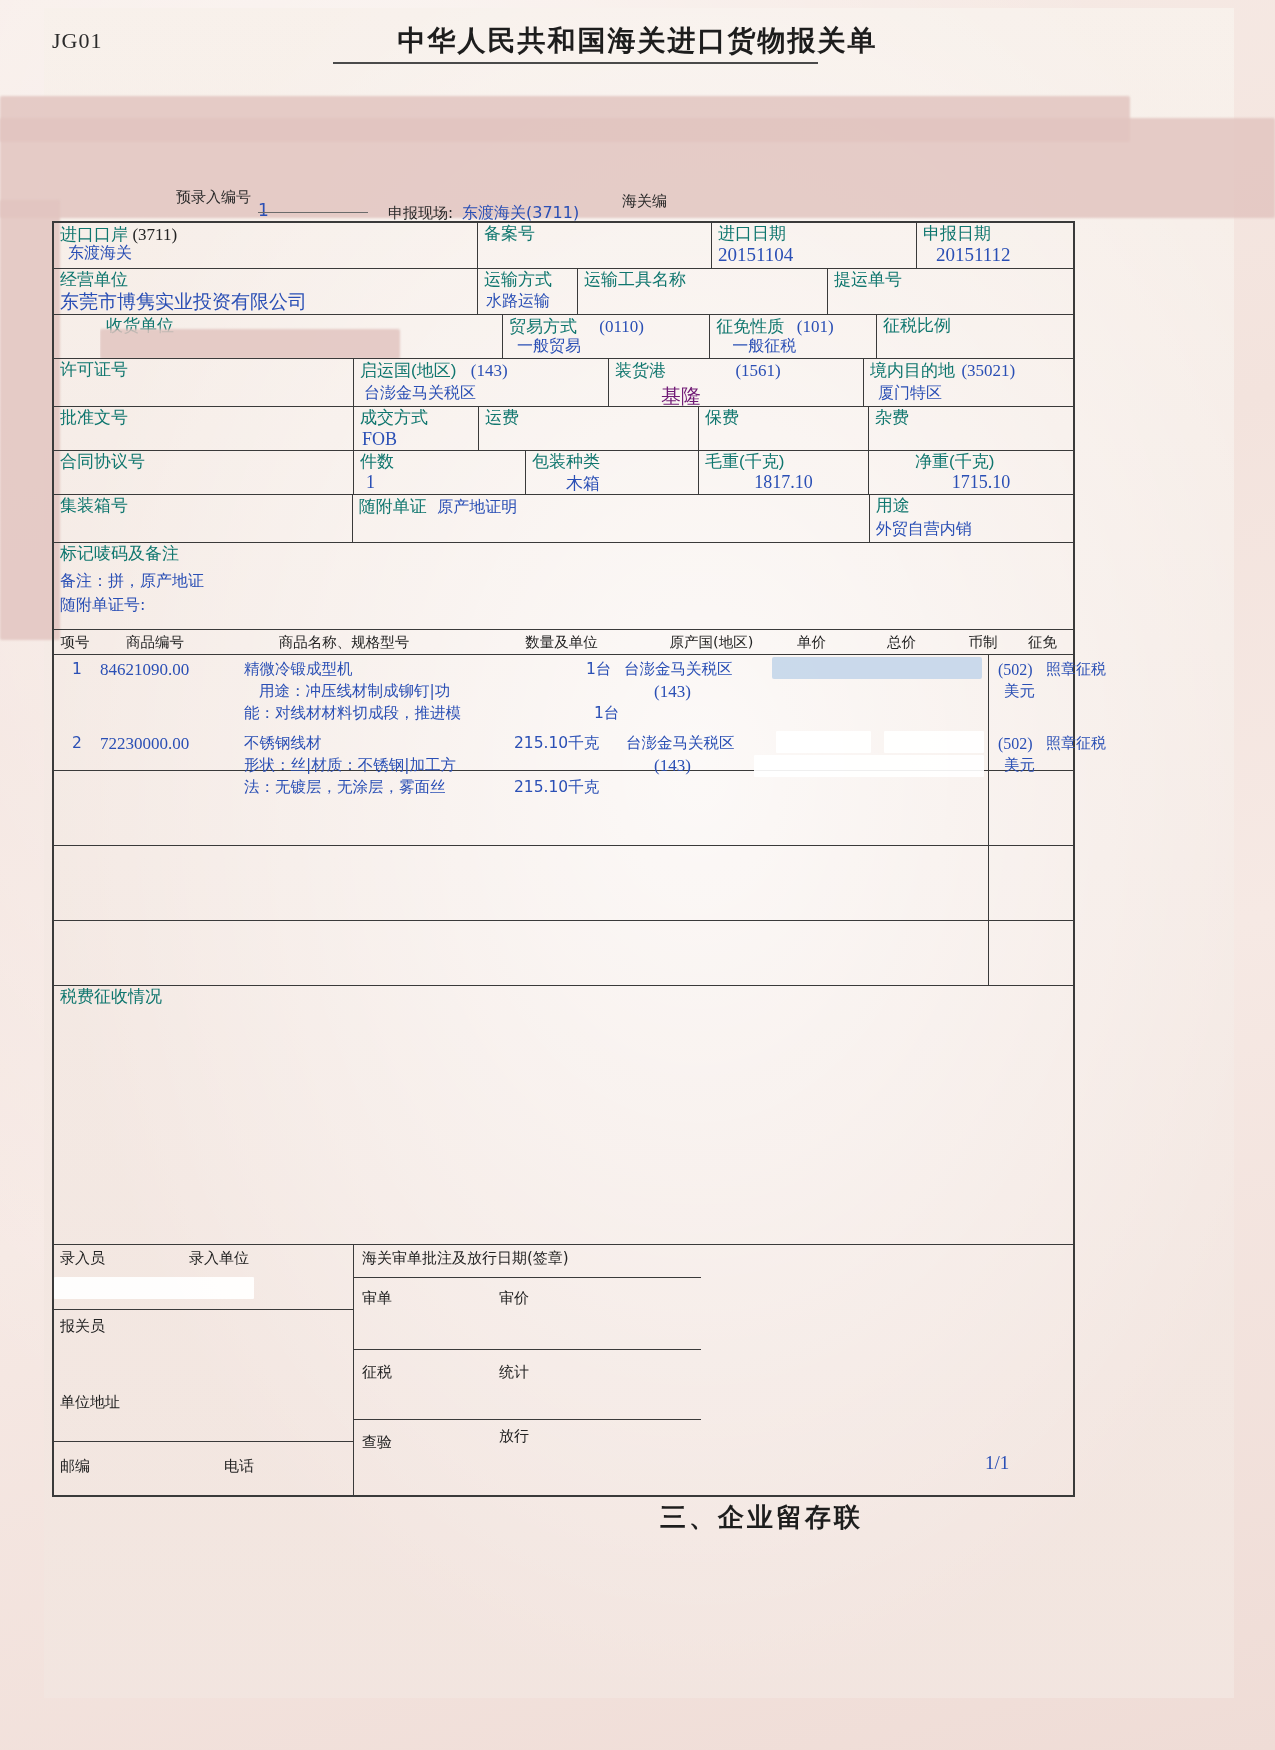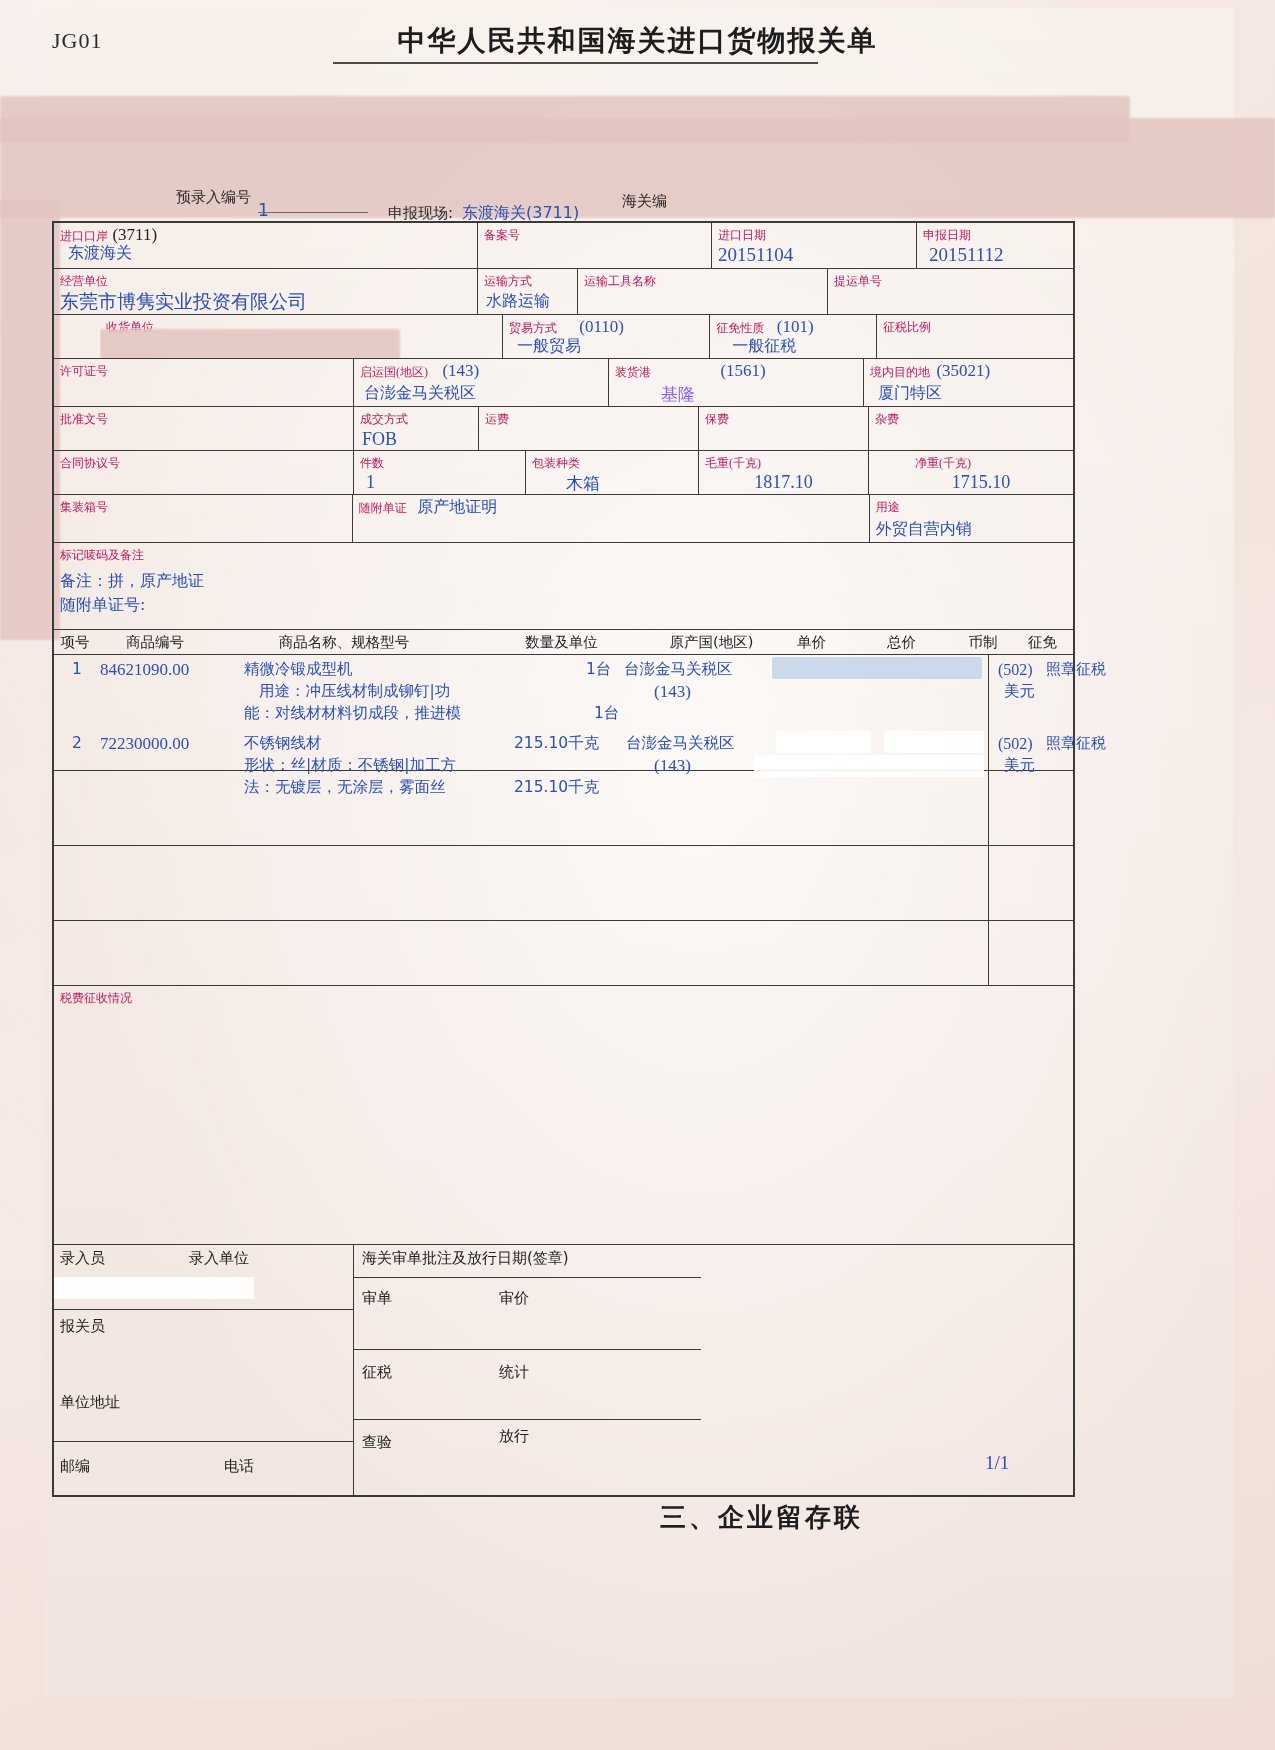--- a/index.html
+++ b/index.html
@@ -113,23 +113,23 @@
   .row:last-child { border-bottom: none; }
   .cell {
     position: relative;
     border-right: 1px solid #3a3a3a;
     box-sizing: border-box;
     padding: 2px 5px 0 6px;
     overflow: hidden;
   }
   .cell:last-child { border-right: none; }
   .lbl {
-    font-family: Liberation Serif, serif;
-    font-size: 12px;
-    color: #be185d;
+    font-family: Liberation Sans, sans-serif;
+    font-size: 17px;
+    color: #0f766e;
     white-space: nowrap;
     line-height: 18px;
   }
   .val {
     font-family: "DejaVu Sans", sans-serif;
     font-size: 16px;
     color: #2a4fb5;
     white-space: nowrap;
     line-height: 20px;
     padding-left: 8px;
@@ -273,21 +273,21 @@
       </div>
       <div class="cell" style="width:234px;">
         <span class="lbl">备案号</span>
       </div>
       <div class="cell" style="width:205px;">
         <span class="lbl">进口日期</span>
         <div class="big-val" style="position:absolute;left:6px;top:21px;">20151104</div>
       </div>
       <div class="cell" style="width:156px;">
         <span class="lbl">申报日期</span>
-        <div class="big-val" style="position:absolute;left:12px;top:21px;">20151112</div>
+        <div class="big-val" style="position:absolute;left:19px;top:21px;">20151112</div>
       </div>
     </div>
 
     <div class="row" style="height:46px;">
       <div class="cell" style="width:424px;">
         <span class="lbl">经营单位</span>
         <div style="position:absolute;left:6px;top:20px;font-family:'DejaVu Sans',sans-serif;font-size:19px;color:#2a4fb5;white-space:nowrap;">东莞市博隽实业投资有限公司</div>
       </div>
       <div class="cell" style="width:100px;">
         <span class="lbl">运输方式</span>
@@ -326,21 +326,21 @@
         <span class="lbl">许可证号</span>
       </div>
       <div class="cell" style="width:255px;">
         <span class="lbl">启运国(地区)</span>
         <span class="code-inline" style="margin-left:10px;">(143)</span>
         <div style="position:absolute;left:10px;top:24px;font-family:'DejaVu Sans',sans-serif;font-size:16px;color:#2a4fb5;">台澎金马关税区</div>
       </div>
       <div class="cell" style="width:255px;">
         <span class="lbl">装货港</span>
         <span class="code-inline" style="margin-left:65px;">(1561)</span>
-        <div style="position:absolute;left:52px;top:24px;font-family:'DejaVu Sans',sans-serif;font-size:17px;color:#8b5cf6;">基隆</div>
+        <div style="position:absolute;left:52px;top:24px;font-family:'DejaVu Sans',sans-serif;font-size:20px;color:#701a75;">基隆</div>
       </div>
       <div class="cell" style="width:209px;">
         <span class="lbl">境内目的地</span>
         <span class="code-inline" style="margin-left:2px;">(35021)</span>
         <div style="position:absolute;left:14px;top:24px;font-family:'DejaVu Sans',sans-serif;font-size:16px;color:#2a4fb5;">厦门特区</div>
       </div>
     </div>
 
     <div class="row" style="height:44px;">
       <div class="cell" style="width:300px;">

